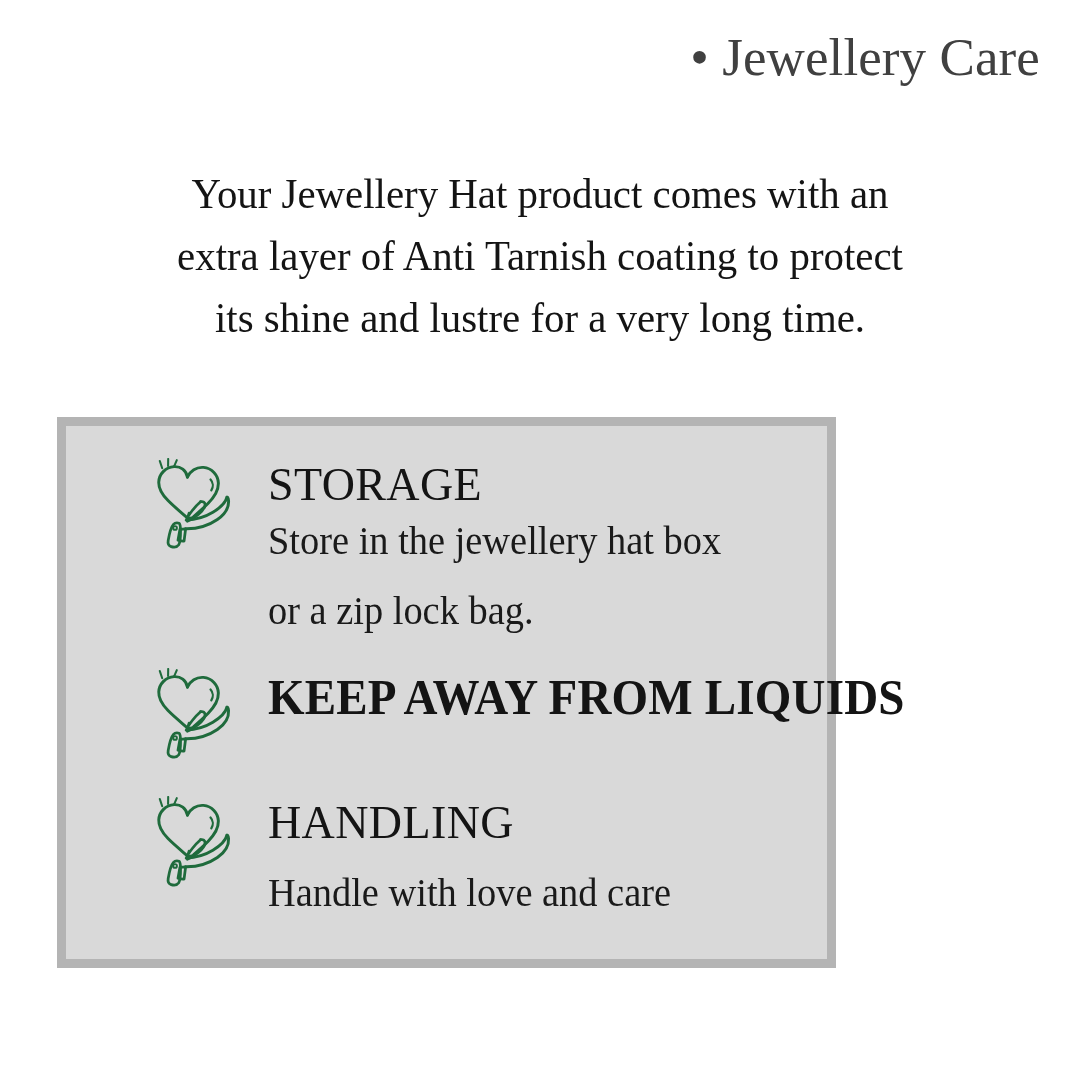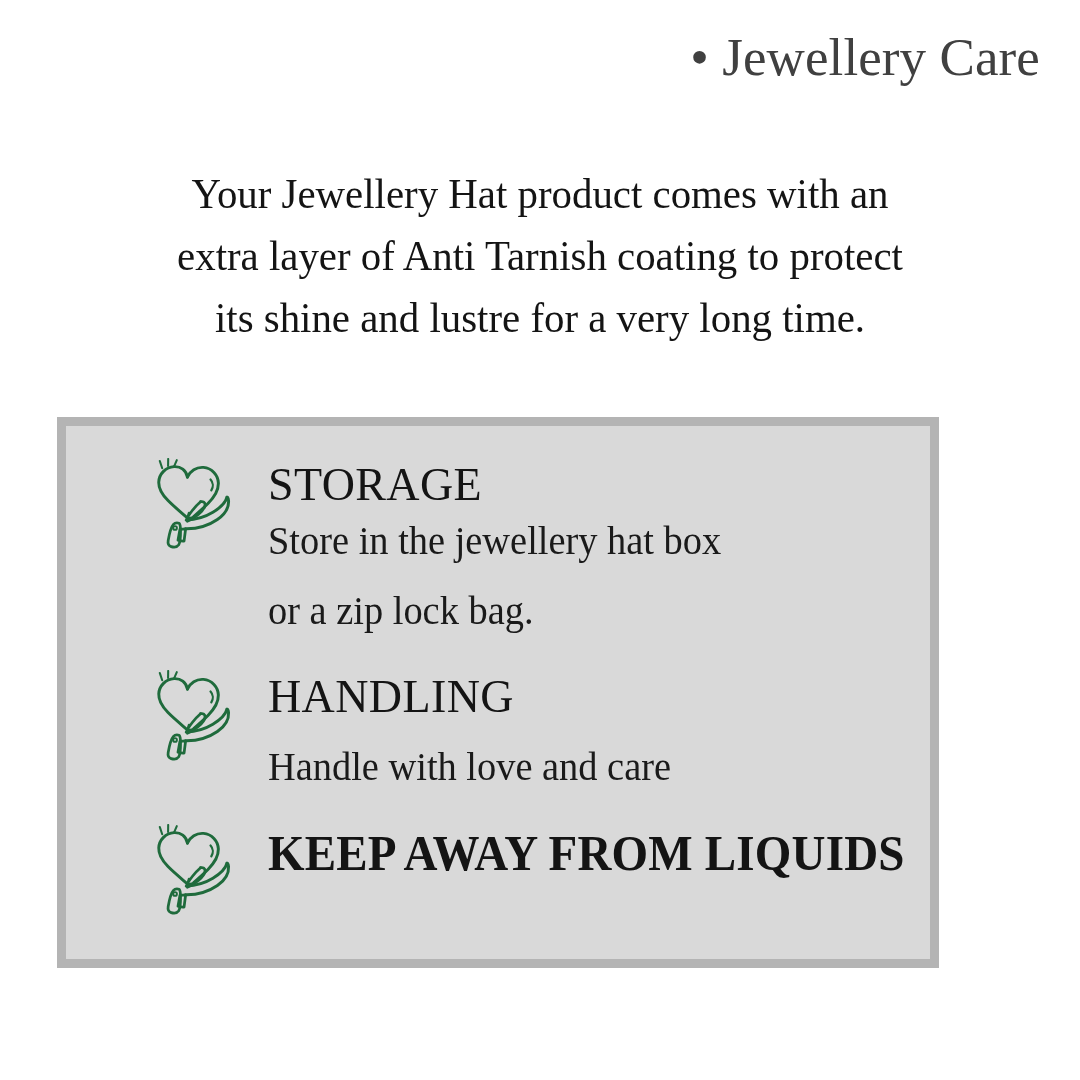--- a/index.html
+++ b/index.html
@@ -44,21 +44,21 @@
     transform: scaleX(0.95);
     transform-origin: center top;
   }
   .intro .line { display: block; white-space: nowrap; }
 
   
   .care-panel {
     position: absolute;
     left: 57px;
     top: 417px;
-    width: 882px;
+    width: 779px;
     height: 551px;
     background: #d9d9d9;
     border: 9px solid #b4b4b4;
     box-sizing: border-box;
   }
 
   .care-list {
     position: absolute;
     left: 0; top: 0; right: 0; bottom: 0;
     padding: 22px 18px 18px 82px;
@@ -185,20 +185,73 @@
                    C32.6 86.8 33.2 80.0 33.2 74.6
                    C33.2 70.4 32.8 67.6 31.8 66.6 Z" stroke-width="2.8"></path>
 
           <circle cx="27.6" cy="71.4" r="1.9" stroke-width="2.0"></circle>
         </svg>
       </span>
       <div class="care-body">
         <div class="care-heading">STORAGE</div>
         <div class="care-detail first">Store in the jewellery hat box</div>
         <div class="care-detail spaced">or a zip lock bag.</div>
+      </div>
+    </div>
+
+    <div class="care-row row-liquids">
+      <span class="care-icon">
+        <svg viewBox="0 0 100 100" xmlns="http://www.w3.org/2000/svg" fill="none" stroke="#1f6b3c" stroke-linecap="round" stroke-linejoin="round">
+          <path d="M14.5 10.5 L12.0 3.0" stroke-width="2.1"></path>
+          <path d="M20.5 8.2 L20.6 1.0" stroke-width="2.1"></path>
+          <path d="M26.5 8.8 L29.4 2.2" stroke-width="2.1"></path>
+          <path d="M40.2 19.5
+                   C39.0 12.6 33.4 8.4 26.6 8.8
+                   C18.2 9.3 11.4 16.0 11.0 24.4
+                   C10.6 32.0 14.6 37.4 20.2 43.2
+                   C26.0 49.2 33.4 55.2 40.6 61.4" stroke-width="3.0"></path>
+          <path d="M40.2 19.5
+                   C43.0 13.2 49.4 9.0 56.6 9.6
+                   C65.0 10.3 71.6 17.2 71.8 25.6
+                   C72.0 33.8 67.6 40.0 61.2 46.4
+                   C56.6 51.0 51.4 55.6 46.6 59.8" stroke-width="3.0"></path>
+          <path d="M63.8 22.0 C66.6 25.0 66.8 29.6 64.6 33.0" stroke-width="2.3"></path>
+          <path d="M53.6 44.6
+                   C51.0 46.8 48.0 50.0 45.2 53.6
+                   C42.6 57.0 40.6 59.9 39.6 62.2" stroke-width="2.8"></path>
+          <path d="M53.6 44.6
+                   C56.2 44.0 58.4 45.4 58.2 48.0
+                   C58.0 50.8 55.4 54.2 51.4 57.6
+                   C47.6 60.8 43.4 63.4 40.2 64.6" stroke-width="2.8"></path>
+          <path d="M40.0 62.0 L46.6 60.4" stroke-width="2.4"></path>
+          <path d="M40.0 62.0 L41.8 56.0" stroke-width="2.4"></path>
+          <path d="M39.0 63.4
+                   C48.0 63.0 58.0 60.4 66.2 55.4
+                   C74.2 50.6 79.4 44.6 80.6 40.0" stroke-width="3.0"></path>
+          <path d="M38.4 72.2
+                   C49.8 72.4 61.6 69.2 70.8 62.8
+                   C78.4 57.5 82.6 50.2 82.2 43.6
+                   C82.0 41.0 81.4 40.0 80.6 40.0" stroke-width="3.0"></path>
+          <path d="M38.4 72.2
+                   C36.4 72.2 34.4 72.4 32.6 72.8
+                   L30.6 84.0
+                   C32.4 84.6 34.6 84.9 36.8 84.8
+                   L38.4 72.2 Z" stroke-width="2.8"></path>
+          <path d="M31.8 66.6
+                   C29.6 66.0 27.4 66.2 26.0 67.8
+                   C24.2 69.8 21.6 78.4 20.6 84.2
+                   C20.0 87.6 21.0 89.6 23.6 90.4
+                   C26.6 91.3 30.0 90.6 31.4 88.6
+                   C32.6 86.8 33.2 80.0 33.2 74.6
+                   C33.2 70.4 32.8 67.6 31.8 66.6 Z" stroke-width="2.8"></path>
+          <circle cx="27.6" cy="71.4" r="1.9" stroke-width="2.0"></circle>
+        </svg>
+      </span>
+      <div class="care-body">
+        <div class="care-heading condensed-bold">KEEP AWAY FROM LIQUIDS</div>
       </div>
     </div>
 
     <div class="care-row row-handling">
       <span class="care-icon">
         <svg viewBox="0 0 100 100" xmlns="http://www.w3.org/2000/svg" fill="none" stroke="#1f6b3c" stroke-linecap="round" stroke-linejoin="round">
           <path d="M14.5 10.5 L12.0 3.0" stroke-width="2.1"></path>
           <path d="M20.5 8.2 L20.6 1.0" stroke-width="2.1"></path>
           <path d="M26.5 8.8 L29.4 2.2" stroke-width="2.1"></path>
           <path d="M40.2 19.5
@@ -242,67 +295,14 @@
                    C33.2 70.4 32.8 67.6 31.8 66.6 Z" stroke-width="2.8"></path>
           <circle cx="27.6" cy="71.4" r="1.9" stroke-width="2.0"></circle>
         </svg>
       </span>
       <div class="care-body">
         <div class="care-heading">HANDLING</div>
         <div class="care-detail">Handle with love and care</div>
       </div>
     </div>
 
-    <div class="care-row row-liquids">
-      <span class="care-icon">
-        <svg viewBox="0 0 100 100" xmlns="http://www.w3.org/2000/svg" fill="none" stroke="#1f6b3c" stroke-linecap="round" stroke-linejoin="round">
-          <path d="M14.5 10.5 L12.0 3.0" stroke-width="2.1"></path>
-          <path d="M20.5 8.2 L20.6 1.0" stroke-width="2.1"></path>
-          <path d="M26.5 8.8 L29.4 2.2" stroke-width="2.1"></path>
-          <path d="M40.2 19.5
-                   C39.0 12.6 33.4 8.4 26.6 8.8
-                   C18.2 9.3 11.4 16.0 11.0 24.4
-                   C10.6 32.0 14.6 37.4 20.2 43.2
-                   C26.0 49.2 33.4 55.2 40.6 61.4" stroke-width="3.0"></path>
-          <path d="M40.2 19.5
-                   C43.0 13.2 49.4 9.0 56.6 9.6
-                   C65.0 10.3 71.6 17.2 71.8 25.6
-                   C72.0 33.8 67.6 40.0 61.2 46.4
-                   C56.6 51.0 51.4 55.6 46.6 59.8" stroke-width="3.0"></path>
-          <path d="M63.8 22.0 C66.6 25.0 66.8 29.6 64.6 33.0" stroke-width="2.3"></path>
-          <path d="M53.6 44.6
-                   C51.0 46.8 48.0 50.0 45.2 53.6
-                   C42.6 57.0 40.6 59.9 39.6 62.2" stroke-width="2.8"></path>
-          <path d="M53.6 44.6
-                   C56.2 44.0 58.4 45.4 58.2 48.0
-                   C58.0 50.8 55.4 54.2 51.4 57.6
-                   C47.6 60.8 43.4 63.4 40.2 64.6" stroke-width="2.8"></path>
-          <path d="M40.0 62.0 L46.6 60.4" stroke-width="2.4"></path>
-          <path d="M40.0 62.0 L41.8 56.0" stroke-width="2.4"></path>
-          <path d="M39.0 63.4
-                   C48.0 63.0 58.0 60.4 66.2 55.4
-                   C74.2 50.6 79.4 44.6 80.6 40.0" stroke-width="3.0"></path>
-          <path d="M38.4 72.2
-                   C49.8 72.4 61.6 69.2 70.8 62.8
-                   C78.4 57.5 82.6 50.2 82.2 43.6
-                   C82.0 41.0 81.4 40.0 80.6 40.0" stroke-width="3.0"></path>
-          <path d="M38.4 72.2
-                   C36.4 72.2 34.4 72.4 32.6 72.8
-                   L30.6 84.0
-                   C32.4 84.6 34.6 84.9 36.8 84.8
-                   L38.4 72.2 Z" stroke-width="2.8"></path>
-          <path d="M31.8 66.6
-                   C29.6 66.0 27.4 66.2 26.0 67.8
-                   C24.2 69.8 21.6 78.4 20.6 84.2
-                   C20.0 87.6 21.0 89.6 23.6 90.4
-                   C26.6 91.3 30.0 90.6 31.4 88.6
-                   C32.6 86.8 33.2 80.0 33.2 74.6
-                   C33.2 70.4 32.8 67.6 31.8 66.6 Z" stroke-width="2.8"></path>
-          <circle cx="27.6" cy="71.4" r="1.9" stroke-width="2.0"></circle>
-        </svg>
-      </span>
-      <div class="care-body">
-        <div class="care-heading condensed-bold">KEEP AWAY FROM LIQUIDS</div>
-      </div>
-    </div>
-
   </div>
 </div>
 
 </body></html>

